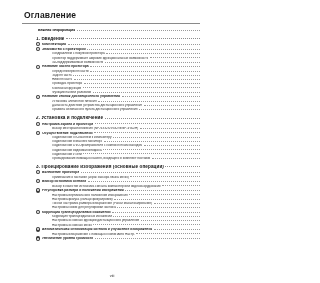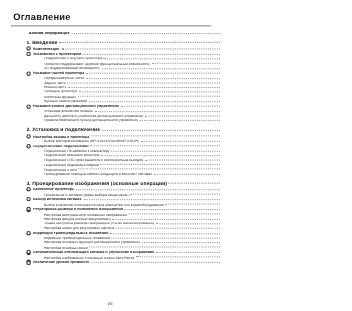--- a/index.html
+++ b/index.html
@@ -8,20 +8,21 @@
     background:#ffffff;
     font-family:"Liberation Sans", sans-serif;
     color:#2b2b2b;
     overflow:hidden;
   }
   .page{
     position:relative;
     width:200px;height:283px;
     box-sizing:border-box;
     padding:7px 8px 0 10px;
+    margin-left:12px;
   }
   .page-title{
     font-size:8.5px;
     font-weight:bold;
     letter-spacing:0.2px;
     color:#1a1a1a;
     margin:3px 0 2.5px 2px;
   }
   .title-rule{
     height:1px;

